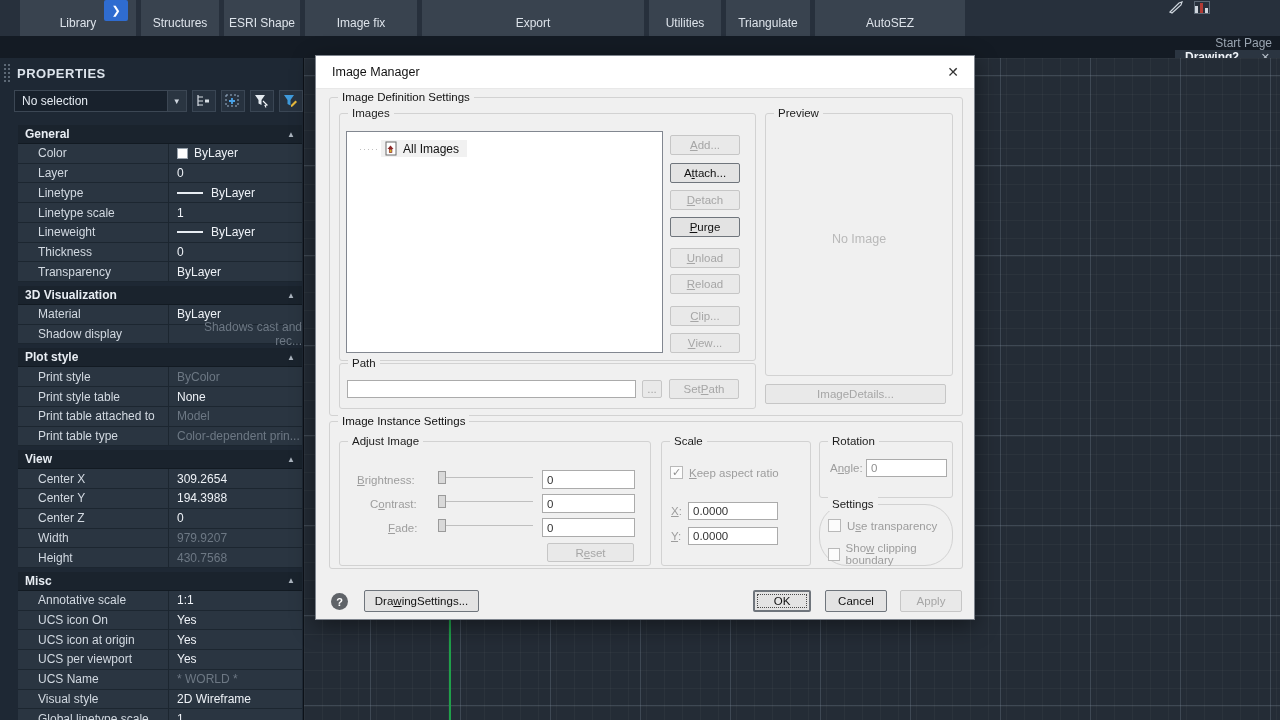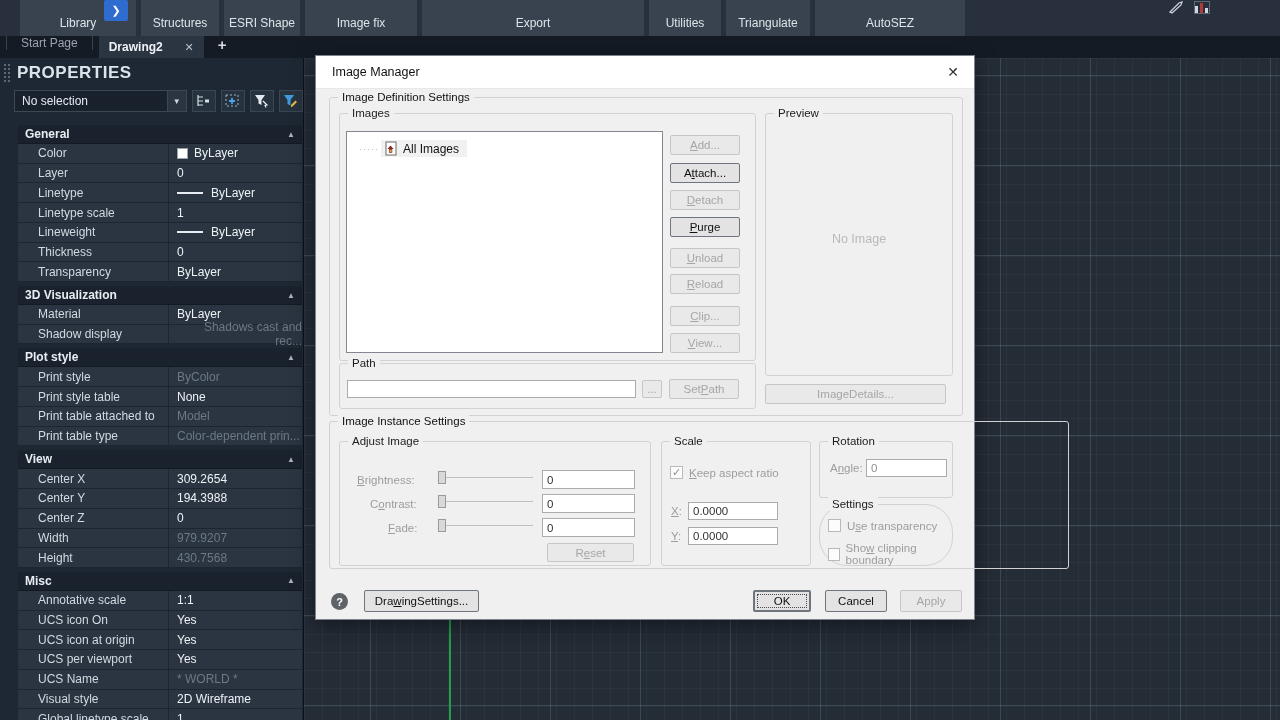--- a/index.html
+++ b/index.html
@@ -16,21 +16,21 @@
   .rt-import{width:252px}.rt-export{width:222px}.rt-utilities{width:72px}.rt-triangulate{width:84px}
   .rt-autosez{width:150px}
   .ribbon-expand { position:absolute; left:104px; top:0; width:24px; height:21px; background:#2f6cd0;
                    color:#fff; font-size:11px; display:flex; align-items:center; justify-content:center;
                    border-radius:2px; }
   .ribbon-mini-icons { position:absolute; left:1168px; top:1px; display:flex; gap:10px; }
   .ribbon-mini-icons svg { display:block; }
 
   
   .tabbar { position:absolute; left:0; top:36px; width:1280px; height:22px; background:#141b24;
-            display:flex; align-items:flex-start; color:#9aa5b1; font-size:12px; }
+            display:flex; align-items:flex-end; color:#9aa5b1; font-size:12px;flex-direction:column; }
   .tab-sep { width:1px; height:14px; background:#39434e; margin:0 6px; }
   .tab-startpage { padding:0 8px; }
   .tab-active { background:#2b3541; color:#eef2f7; height:22px; display:flex; align-items:center;
                 padding:0 10px; width:105px; justify-content:space-between; font-weight:bold; }
   .tab-close { color:#b9c2cc; font-size:11px; font-weight:normal; }
   .tab-new { color:#d7dce2; font-size:15px; margin-left:14px; font-weight:bold; }
 
   
   .canvas { position:absolute; left:304px; top:58px; width:976px; height:662px; background:#242c36;
             background-image:
@@ -42,21 +42,21 @@
             background-position:66px 17px, 66px 17px, 0 0, 0 0; }
   .green-axis { position:absolute; left:145px; top:0; bottom:0; width:2px; background:#1fa04a; }
 
   
   .props { position:absolute; left:0; top:58px; width:304px; height:662px; background:#1e2834;
            border-right:1px solid #0c1118; color:#d2d9e1; }
   .props-header { height:30px; display:flex; align-items:center; }
   .props-grip { width:8px; height:20px; margin:0 6px 0 3px;
                 background-image:radial-gradient(circle, #5c6875 1px, transparent 1.2px);
                 background-size:4px 4px; }
-  .props-title { font-size:17px; font-weight:bold; letter-spacing:0.5px; color:#dce3eb; }
+  .props-title { font-size:13px; font-weight:bold; letter-spacing:0.5px; color:#dce3eb; }
   .props-toolbar { display:flex; align-items:center; margin:2px 0 0 14px; gap:5px; }
   .combo { width:180px; height:22px; background:#18212c; border:1px solid #3c4754; display:flex;
            align-items:center; }
   .combo-value { flex:1; font-size:12px; color:#e4eaf1; padding-left:7px; }
   .combo-btn { width:19px; height:20px; background:#2a3541; border-left:1px solid #3c4754;
                display:flex; align-items:center; justify-content:center; color:#cfd6de; font-size:8px; }
   .tool-btn { width:25px; height:22px; background:#27323f; border:1px solid #3a4654;
               display:flex; align-items:center; justify-content:center; }
   .grid { position:absolute; left:18px; top:67px; width:284px; height:595px; overflow:hidden; }
   .section { margin-bottom:4px; }
@@ -473,21 +473,21 @@
         <span>e</span>
         <span>t</span>
         <span> </span>
         <span class="mn">P</span>
         <span>a</span>
         <span>t</span>
         <span>h</span>
       </div>
   </div>
 
-  <div class="group" style="left:13px; top:365px; width:740px; height:148px;">
+  <div class="group" style="left:13px; top:365px; width:634px; height:148px;">
     <span class="group-label" style="color:#111;">Image Instance Settings</span>
   </div>
 
   <div class="group" style="left:23px; top:385px; width:312px; height:125px;">
     <span class="group-label">Adjust Image</span>
     <span class="dlg-label" style="left:17px; top:32px;"><span class="mn">B</span><span>r</span><span>i</span><span>g</span><span>h</span><span>t</span><span>n</span><span>e</span><span>s</span><span>s</span><span>:</span></span>
     <div class="slider" style="left:98px; top:29px; width:95px;">
         <div class="track"></div>
         <div class="thumb"></div>
       </div>

